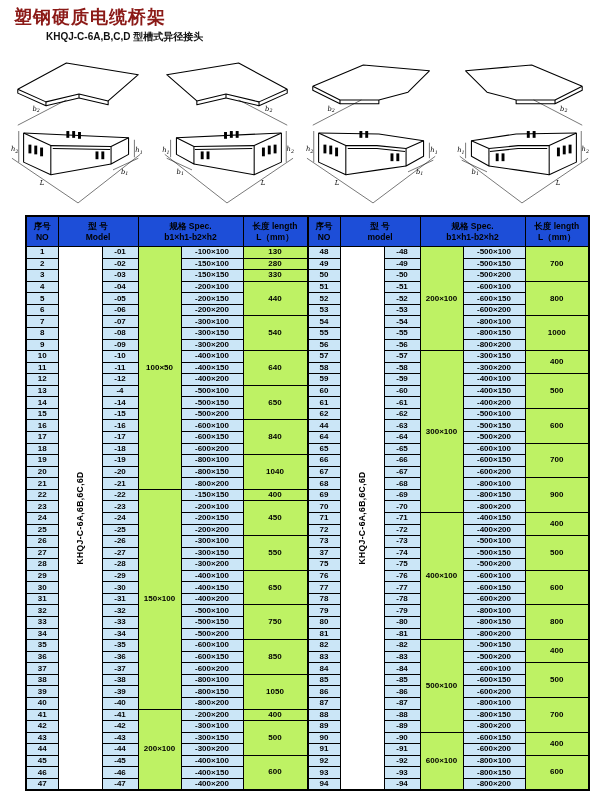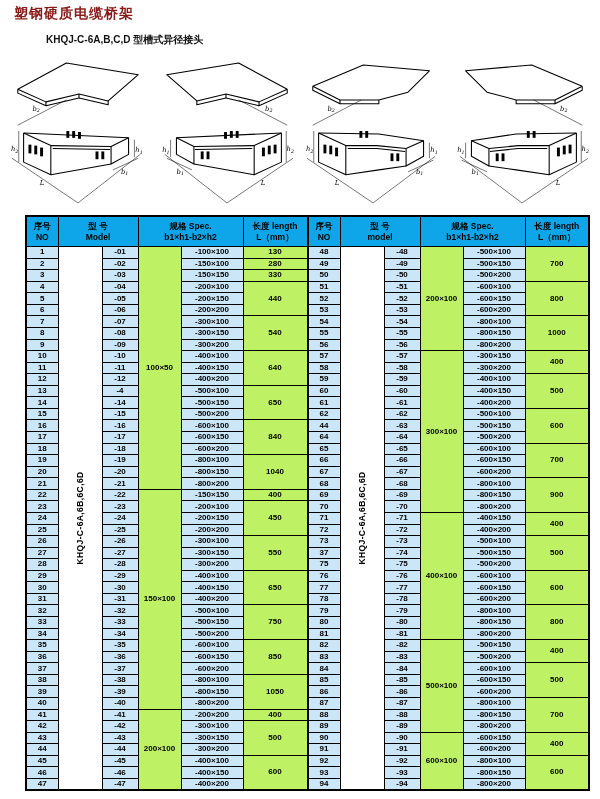--- a/index.html
+++ b/index.html
@@ -1,30 +1,30 @@
 <!DOCTYPE html>
 <html><head>
 <meta charset="utf-8">
 <style>
   html,body{margin:0;padding:0;background:#fff;width:600px;height:799px;overflow:hidden;
     font-family:"Liberation Sans",sans-serif;}
   .page{position:relative;width:600px;height:799px;background:#fff;}
   .hdr{position:absolute;left:14px;top:5px;}
-  .t-zh{font-size:14px;font-weight:bold;color:#8b1a17;letter-spacing:1px;}
+  .t-zh{font-size:18px;font-weight:bold;color:#8b1a17;letter-spacing:1px;}
   .t-en{font-size:13px;font-weight:bold;color:#111;margin-top:2px;}
-  .t-sub{font-size:10px;font-weight:bold;color:#111;margin-top:10px;padding-left:32px;}
+  .t-sub{font-size:10px;font-weight:bold;color:#111;margin-top:1px;padding-left:32px;}
   .drawings{position:absolute;left:0;top:56px;width:600px;height:156px;display:flex;
     justify-content:space-between;padding:0 10px;box-sizing:border-box;}
   .drawings svg{display:block;}
   .tables{position:absolute;left:25px;top:215px;display:flex;}
   table{border-collapse:collapse;table-layout:fixed;}
   table{font-family:"Liberation Sans",sans-serif;}
   td,th{border:1px solid #000;text-align:center;vertical-align:middle;padding:0;
     overflow:hidden;white-space:nowrap;font-weight:bold;color:#000;}
-  thead th{background:#0ea5e9;font-size:8.5px;line-height:1.2;height:29px;}
+  thead th{background:#1d4ed8;font-size:8.5px;line-height:1.2;height:29px;}
   tbody tr{height:11.57px;}
   tbody td{font-size:8px;line-height:1;}
   .blue{background:#cbe6f7;}
   .white{background:#bef264;}
   .vcell{position:relative;background:#fff;}
   .vtext{position:absolute;left:50%;top:50%;transform:translate(-50%,-50%) rotate(-90deg);
     font-size:8.5px;font-weight:bold;white-space:nowrap;letter-spacing:.4px;}
   .outerL{border-left:2px solid #000;border-top:2px solid #000;border-bottom:2px solid #000;}
   .outerR{border-right:2px solid #000;border-top:2px solid #000;border-bottom:2px solid #000;}
   .dimtext{font-family:"DejaVu Serif",serif;font-style:italic;font-size:7px;}

